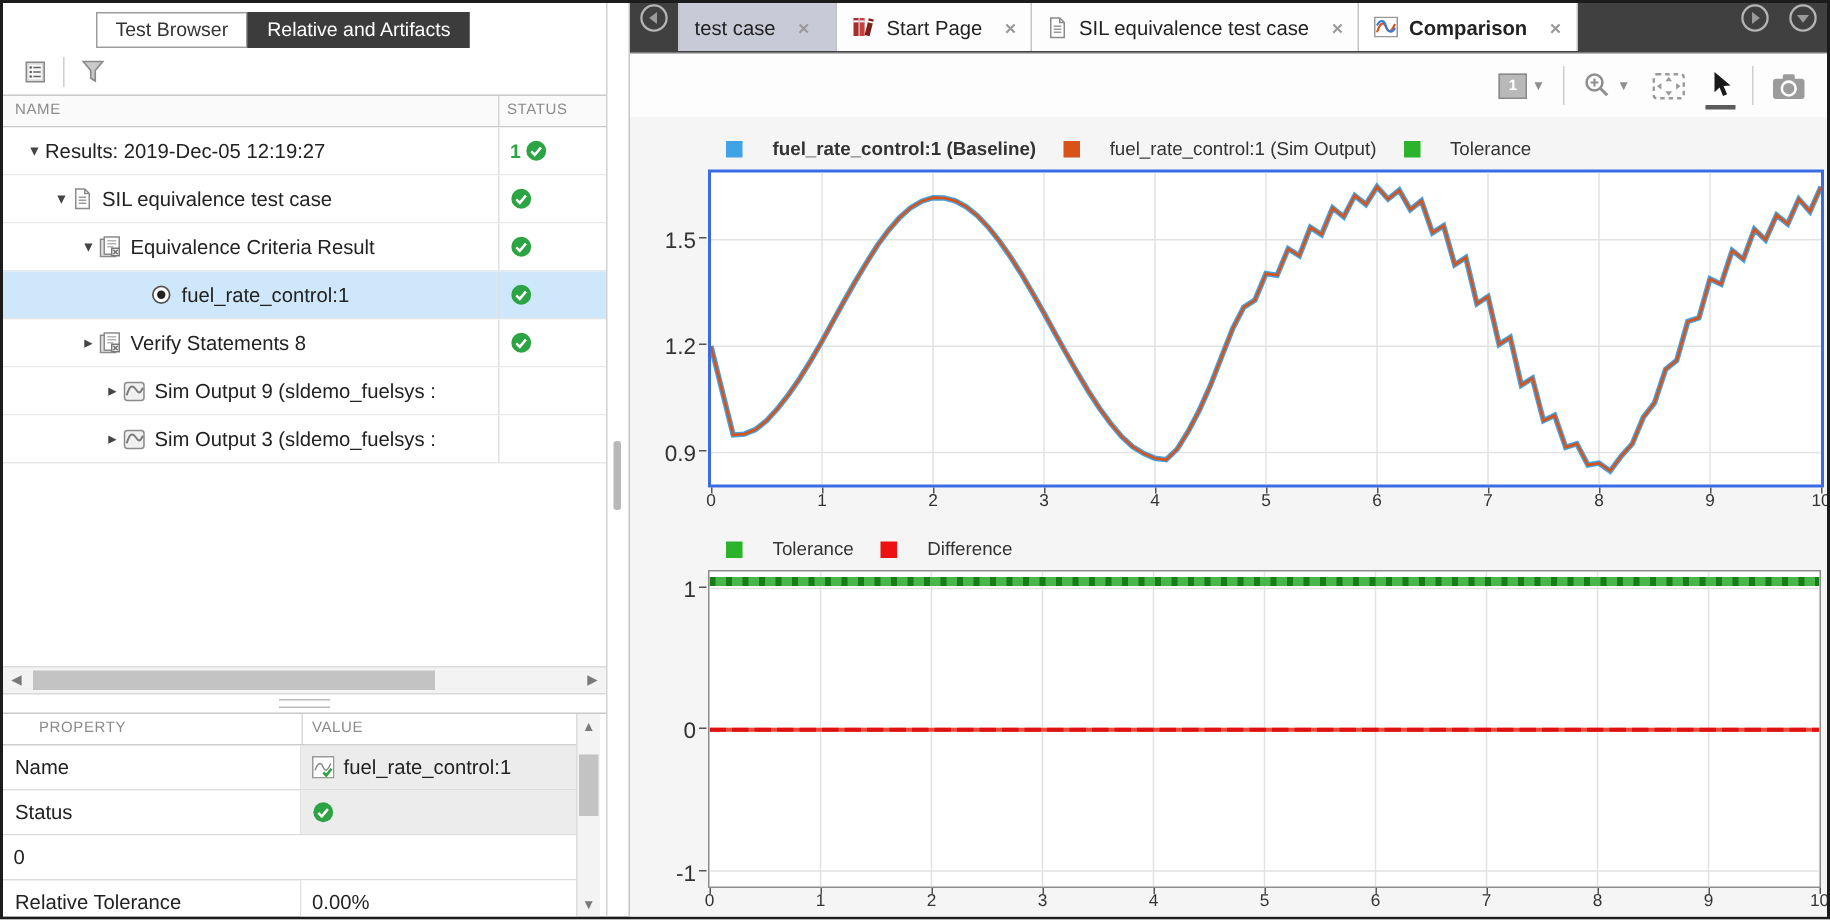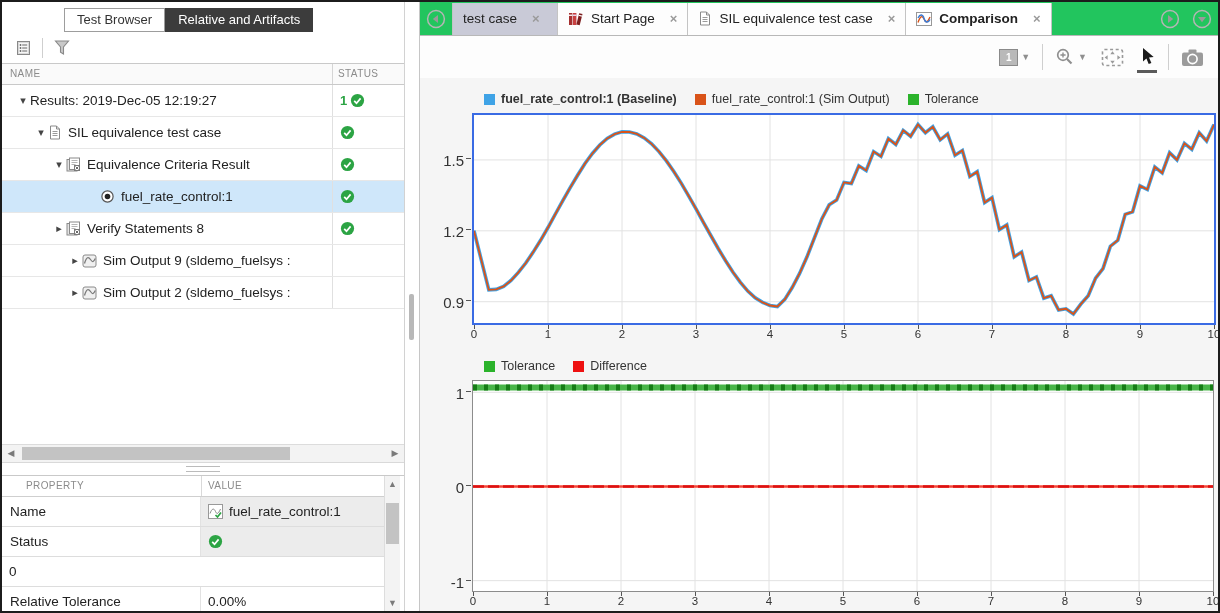--- a/index.html
+++ b/index.html
@@ -44,38 +44,38 @@
   .vscroll{position:absolute;right:4px;top:0;bottom:0;width:15px;background:#f3f3f3;border-left:1px solid #ddd;}
   .vscroll .arr{position:absolute;left:0;right:0;height:14px;color:#7a7a7a;font-size:9px;text-align:center;line-height:14px;}
   .vscroll .arr.u{top:1px;}
   .vscroll .arr.d{bottom:1px;}
   .vscroll .thumb{position:absolute;left:1px;right:1px;top:20%;height:30%;background:#c3c3c3;}
   
   .vdivider{width:14px;flex:0 0 14px;border-left:1px solid #d2d2d2;border-right:1px solid #c6c6c6;background:#fff;position:relative;cursor:col-resize;}
   .vdivider .vthumb{position:absolute;left:4px;width:5px;height:46px;top:48%;background:#b8b8b8;border-radius:2px;}
   
   .right{flex:1;display:flex;flex-direction:column;background:#f5f5f5;min-width:0;}
-  .doc-tabbar{height:33px;background:#22c55e;border-bottom:1px solid #b8b8b8;display:flex;align-items:center;flex:0 0 33px;}
+  .doc-tabbar{height:33px;background:#404040;border-bottom:1px solid #b8b8b8;display:flex;align-items:flex-start;flex:0 0 33px;}
   .navcirc{margin:0 6px;background:none;border:none;padding:0;cursor:pointer;display:flex;align-items:center;}
   .doc-tab{height:32px;display:flex;align-items:center;padding:0 10px;gap:7px;border-right:1px solid #c4c4c4;font-size:13.5px;color:#222;cursor:pointer;background:#fdfdfd;box-sizing:border-box;}
   .doc-tab:first-of-type{border-left:1px solid #c4c4c4;}
   .doc-tab.partial{background:#c9cad7;min-width:106px;}
   .doc-tab.active{background:#fff;font-weight:bold;}
   .doc-tab .x{color:#9a9a9a;font-size:13px;font-weight:bold;margin-left:8px;cursor:pointer;}
   .tab-sp{flex:1;}
   .toolbar{height:42px;display:flex;align-items:center;justify-content:flex-end;padding-right:12px;gap:10px;background:#fdfdfd;flex:0 0 42px;}
   .tbtn{background:none;border:none;display:flex;align-items:center;cursor:pointer;padding:3px 2px;position:relative;}
   .tbtn.activeTool:after{content:"";position:absolute;left:1px;right:1px;bottom:-3px;height:3px;background:#5b5b5b;}
   .layout1{width:17px;height:15px;background:#b9b9b9;border:1px solid #8a8a8a;color:#fff;font-size:10px;font-weight:bold;display:flex;align-items:center;justify-content:center;}
   .ddchev{color:#8f8f8f;font-size:9px;margin-left:3px;}
   .tsep{width:1px;height:26px;background:#cfcfcf;}
   
   .charts{flex:1;background:#f5f5f5;padding-left:0;}
   .legend{margin:13px 0 6px 64px;display:flex;align-items:center;gap:18px;height:16px;font-size:12.5px;color:#333;}
-  .legend .li{display:flex;align-items:center;gap:6px;}
+  .legend .li{display:flex;align-items:center;gap:20px;}
   .legend .sw{width:11px;height:11px;display:inline-block;}
   .legend .bold{font-weight:bold;}
   .plotwrap{position:relative;margin-left:52px;width:740px;}
   .plotbox{background:#fff;position:relative;overflow:hidden;}
   .plotbox.sel{border:2px solid #3a6be4;}
   .plotbox.plain{border:1px solid #8c8c8c;}
   .ytick{position:absolute;width:36px;text-align:right;font-size:15px;color:#333;left:-44px;}
   .ytickdash{position:absolute;width:5px;height:1px;background:#555;left:-6px;}
   .xtick{position:absolute;width:26px;text-align:center;font-size:11.5px;color:#333;}
   .xtickdash{position:absolute;width:1px;height:4px;background:#555;}
@@ -239,21 +239,21 @@
         </div>
         <div class="tree-row">
           <div class="namecell" style="padding-left: 66px;">
             <span class="exp">▸</span>
             <span class="ticon">
               <svg width="15" height="14" viewBox="0 0 15 14">
                 <rect x="1" y="1" width="13" height="12" rx="2" fill="#f0f0f0" stroke="#8a8a8a"></rect>
                 <path d="M2.5 9.5c2-7 4-7 6-4s2.8 3 4.8-1" fill="none" stroke="#7a7a7a" stroke-width="1.3"></path>
               </svg>
             </span>
-            <span>Sim Output 2 (sldemo_fuelsys :</span>
+            <span>Sim Output 3 (sldemo_fuelsys :</span>
           </div>
           <div class="statuscell"></div>
         </div>
       </div>
     <div class="lp-spacer"></div>
 
     <div class="hscroll">
       <span class="arr l">◀</span>
       <div class="thumb"></div>
       <span class="arr r">▶</span>

